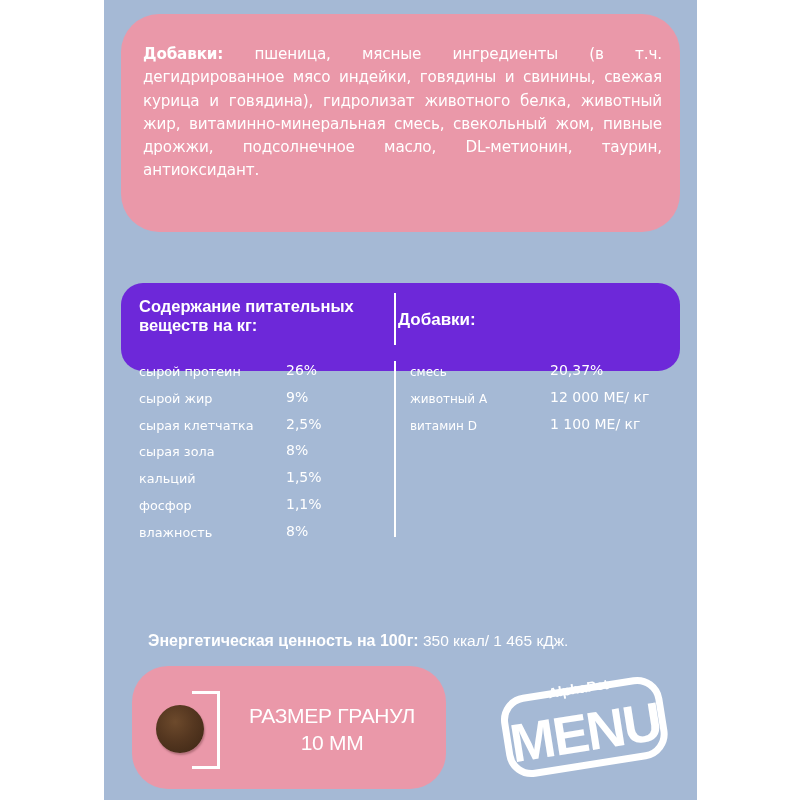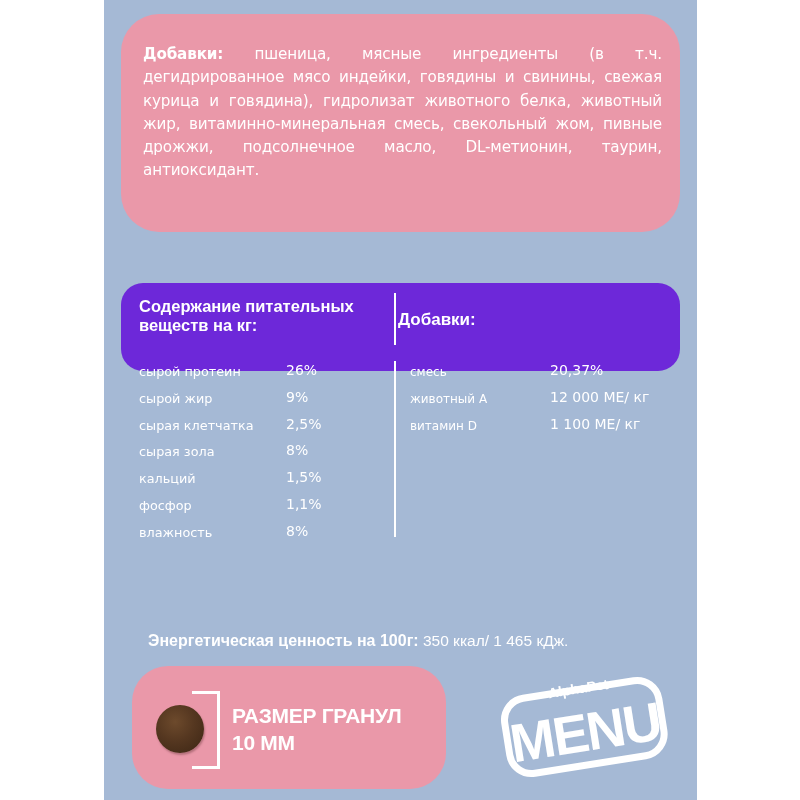--- a/index.html
+++ b/index.html
@@ -74,21 +74,21 @@
       border-radius: 50%;
       background: radial-gradient(circle at 40% 35%, #6d4a2c 0%, #553720 45%, #3b2514 100%);
       box-shadow: 1px 2px 2px rgba(80,40,40,0.35);
     }
     .bracket {
       position: absolute; left: 60px; top: 25px; width: 28px; height: 78px;
       border-top: 3px solid #fff; border-right: 3px solid #fff; border-bottom: 3px solid #fff;
     }
     .granule-text {
       position: absolute; left: 100px; top: 36px; width: 200px;
-      text-align: left; font-family: "Liberation Sans", sans-serif; font-weight: bold;
+      text-align: center; font-family: "Liberation Sans", sans-serif; font-weight: normal;
       font-size: 21px; line-height: 27px; letter-spacing: -0.3px;
     }
 
     .logo {
       position: absolute; left: 494px; top: 665px; width: 180px; height: 118px;
     }
   </style>
 </head>
 <body>
 

